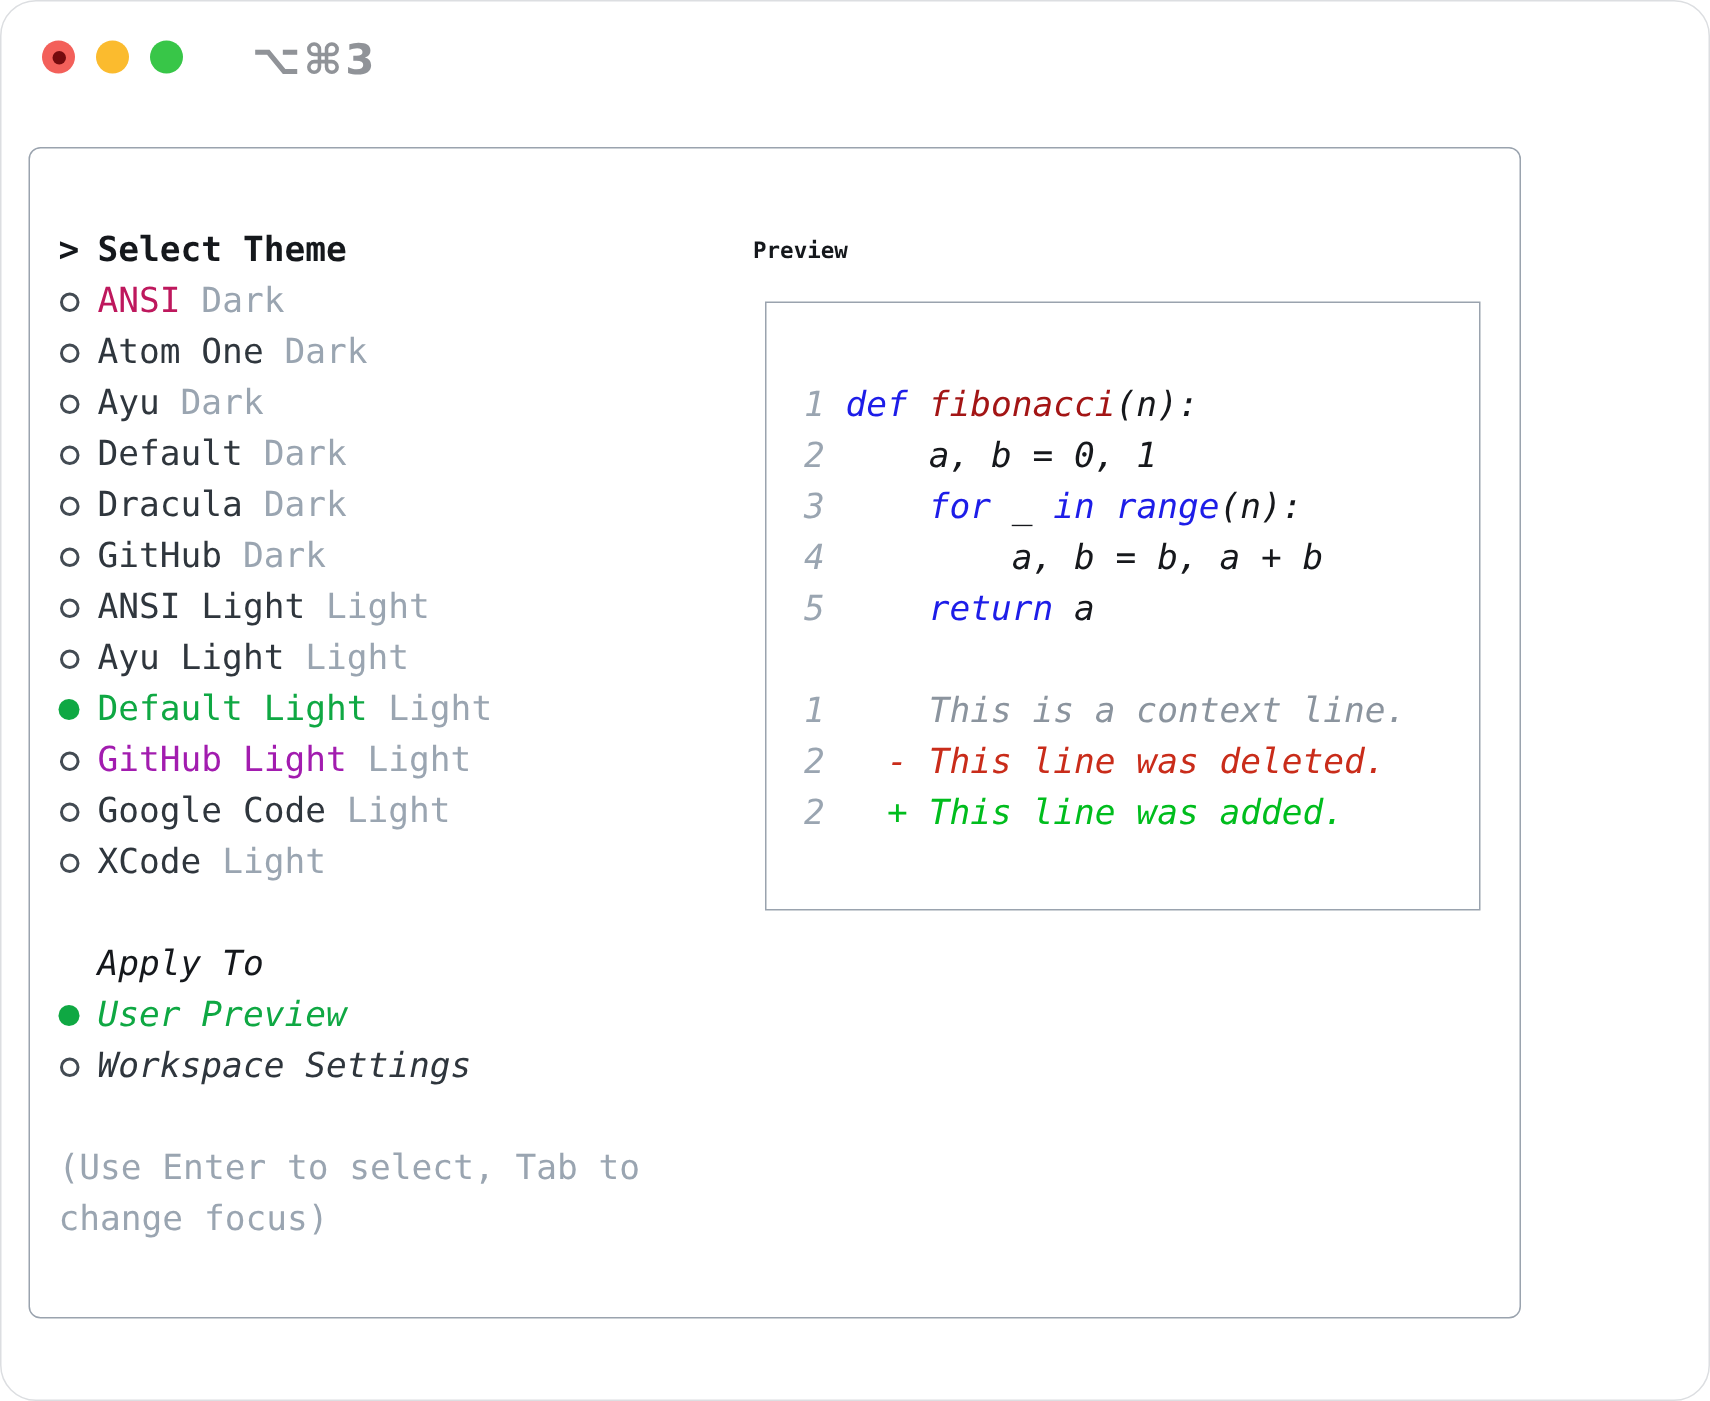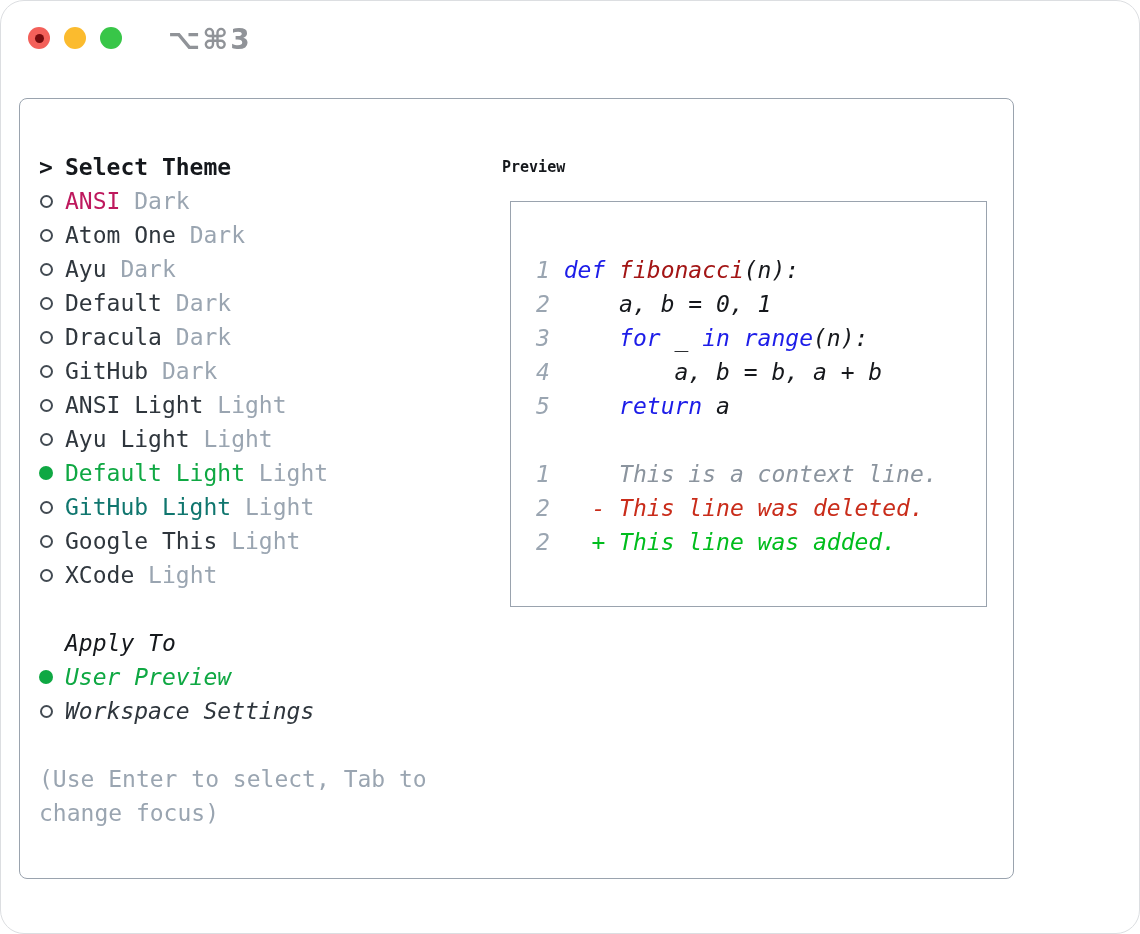--- a/index.html
+++ b/index.html
@@ -72,22 +72,22 @@
 
     <div class="row"><span class="marker"><span class="radio"></span></span><span style="color: #be185d;">ANSI</span><span style="color: rgb(154, 165, 177);"> Dark</span></div>
         <div class="row"><span class="marker"><span class="radio"></span></span><span style="color: rgb(47, 54, 61); text-align: right;">Atom One</span><span style="color: rgb(154, 165, 177);"> Dark</span></div>
         <div class="row"><span class="marker"><span class="radio"></span></span><span style="color: rgb(47, 54, 61);">Ayu</span><span style="color: rgb(154, 165, 177);"> Dark</span></div>
         <div class="row"><span class="marker"><span class="radio"></span></span><span style="color: rgb(47, 54, 61);">Default</span><span style="color: rgb(154, 165, 177);"> Dark</span></div>
         <div class="row"><span class="marker"><span class="radio"></span></span><span style="color: rgb(47, 54, 61);">Dracula</span><span style="color: rgb(154, 165, 177);"> Dark</span></div>
         <div class="row"><span class="marker"><span class="radio"></span></span><span style="color: rgb(47, 54, 61);">GitHub</span><span style="color: rgb(154, 165, 177);"> Dark</span></div>
         <div class="row"><span class="marker"><span class="radio"></span></span><span style="color: rgb(47, 54, 61);">ANSI Light</span><span style="color: rgb(154, 165, 177);"> Light</span></div>
         <div class="row"><span class="marker"><span class="radio"></span></span><span style="color: rgb(47, 54, 61);">Ayu Light</span><span style="color: rgb(154, 165, 177);"> Light</span></div>
         <div class="row"><span class="marker"><span class="radio filled" style="background: rgb(15, 168, 67);"></span></span><span style="color: rgb(15, 168, 67);">Default Light</span><span style="color: rgb(154, 165, 177);"> Light</span></div>
-        <div class="row"><span class="marker"><span class="radio"></span></span><span style="color: #0f766e;">GitHub Light</span><span style="color: rgb(154, 165, 177);"> Light</span></div>
-        <div class="row"><span class="marker"><span class="radio"></span></span><span style="color: rgb(47, 54, 61);">Google This</span><span style="color: rgb(154, 165, 177);"> Light</span></div>
+        <div class="row"><span class="marker"><span class="radio"></span></span><span style="color: #a21caf;">GitHub Light</span><span style="color: rgb(154, 165, 177);"> Light</span></div>
+        <div class="row"><span class="marker"><span class="radio"></span></span><span style="color: rgb(47, 54, 61);">Google Code</span><span style="color: rgb(154, 165, 177);"> Light</span></div>
         <div class="row"><span class="marker"><span class="radio"></span></span><span style="color: rgb(47, 54, 61);">XCode</span><span style="color: rgb(154, 165, 177);"> Light</span></div>
       </div>
 
     <div class="apply-list">
       <div class="row">
         <span class="marker"></span>
         <span style="color: rgb(21, 24, 28);">Apply To</span>
       </div>
 
     <div class="row"><span class="marker"><span class="radio filled" style="background: rgb(15, 168, 67);"></span></span><span style="color: rgb(15, 168, 67);">User Preview</span></div>

